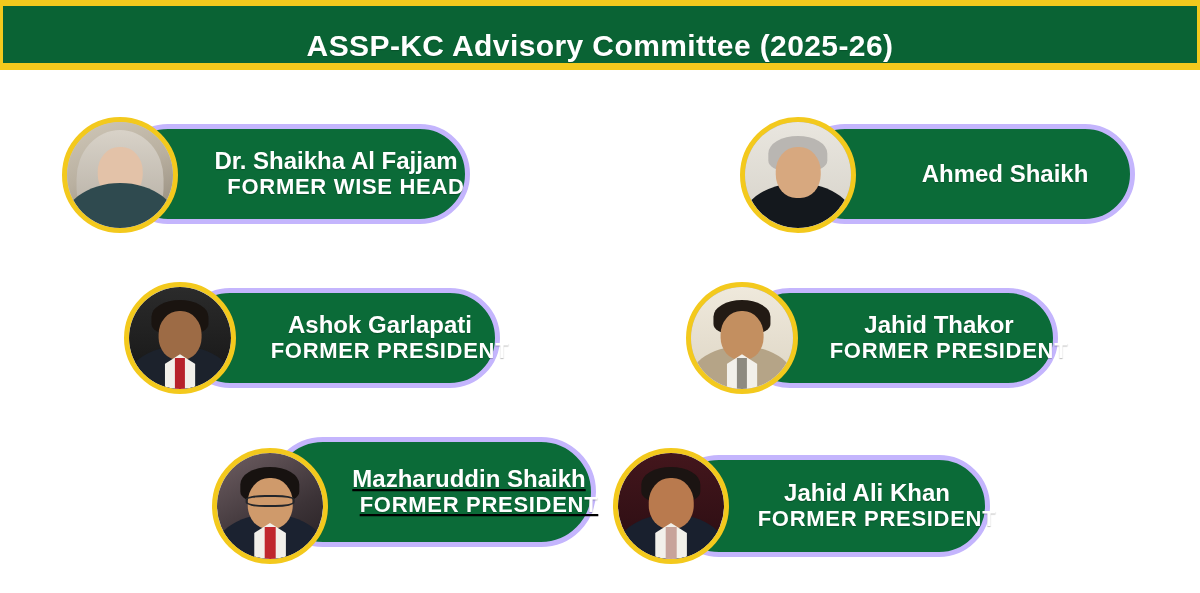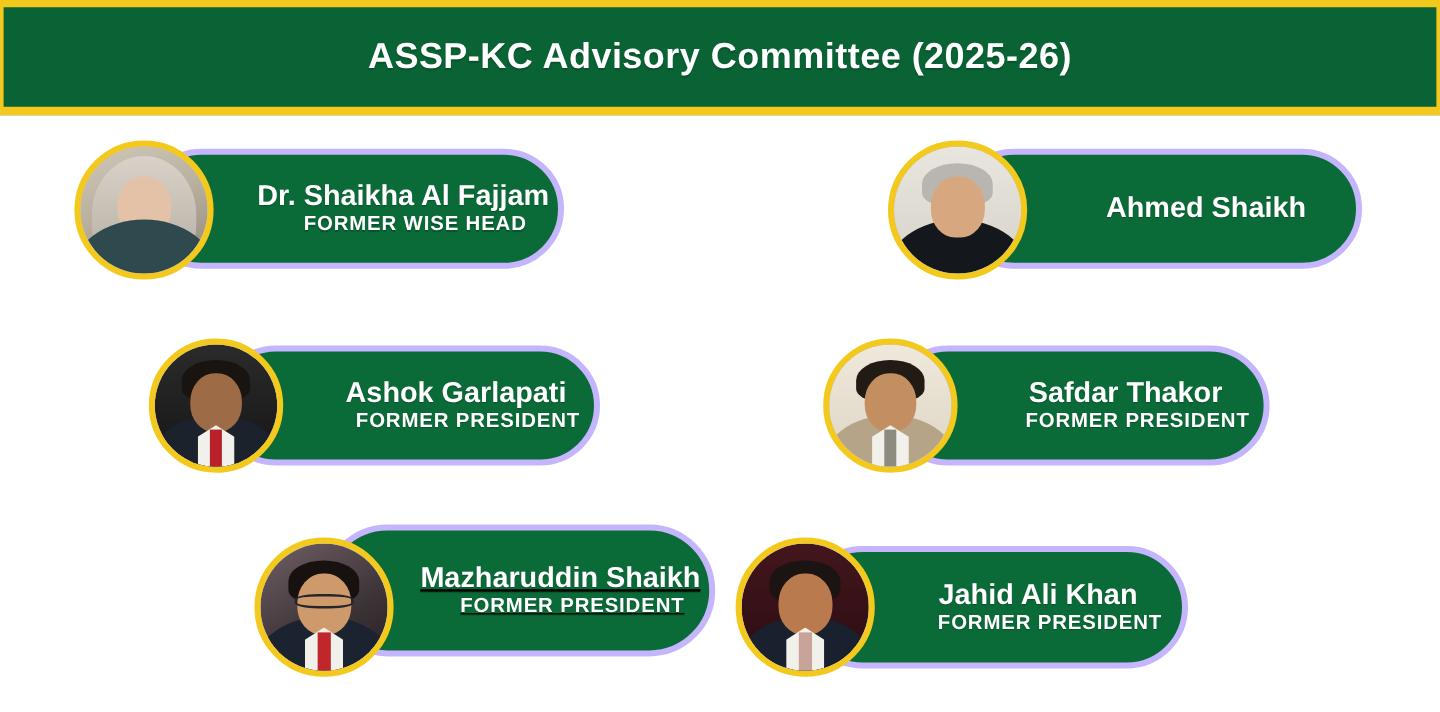--- a/index.html
+++ b/index.html
@@ -15,29 +15,29 @@
     overflow: hidden;
     position: relative;
   }
 
   
   #banner {
     position: absolute;
     left: 0;
     top: 0;
     width: 1200px;
-    height: 96px;
+    height: 70px;
     box-sizing: border-box;
     background: #0a6334;
     border-top: 6px solid #f3c91d;
     border-bottom: 7px solid #f3c91d;
     border-left: 3px solid #f3c91d;
     border-right: 3px solid #f3c91d;
     display: flex;
-    align-items: center;
+    align-items: flex-end;
     justify-content: center;
   }
   #banner-title {
     color: #ffffff;
     font-size: 30px;
     font-weight: bold;
     letter-spacing: 0.4px;
     text-align: center;
     white-space: nowrap;
     text-shadow: 0 1px 1px rgba(0,0,0,0.18);
@@ -62,21 +62,21 @@
     text-align: center;
   }
   .member-name {
     font-size: 24px;
     font-weight: bold;
     line-height: 1.12;
     white-space: nowrap;
     text-shadow: 0 1px 1px rgba(0,0,0,0.25);
   }
   .member-role {
-    font-size: 17px;
+    font-size: 22px;
     font-weight: bold;
     letter-spacing: 0.7px;
     line-height: 1.18;
     white-space: nowrap;
     text-shadow: 0 1px 1px rgba(0,0,0,0.25);
     margin-left: 20px;
   }
 
   
   .avatar {
@@ -160,21 +160,21 @@
     <div class="ph-sh" style="background:#1c222c;"></div>
     <div class="ph-hr" style="background:#1a1410;"></div>
     <div class="ph-face" style="background:#9d6b45;"></div>
     <div class="ph-shirt"></div>
     <div class="ph-tie" style="background:#b7222a;"></div>
   </div>
 </div>
 
 <div class="member-card" style="left:740px; top:288px; width:318px; height:100px;">
   <div class="card-text" style="margin-left:78px; width:232px;">
-    <div class="member-name">Safdar Thakor</div>
+    <div class="member-name">Jahid Thakor</div>
     <div class="member-role">FORMER PRESIDENT</div>
   </div>
 </div>
 <div class="avatar" style="left:686px; top:282px; width:112px; height:112px;">
   <div class="photo">
     <div class="ph-bg" style="background:linear-gradient(180deg,#efe9dc 0%,#ddd5c4 100%);"></div>
     <div class="ph-sh" style="background:#b5a487;"></div>
     <div class="ph-hr" style="background:#221a14;"></div>
     <div class="ph-face" style="background:#c38f60;"></div>
     <div class="ph-shirt"></div>

